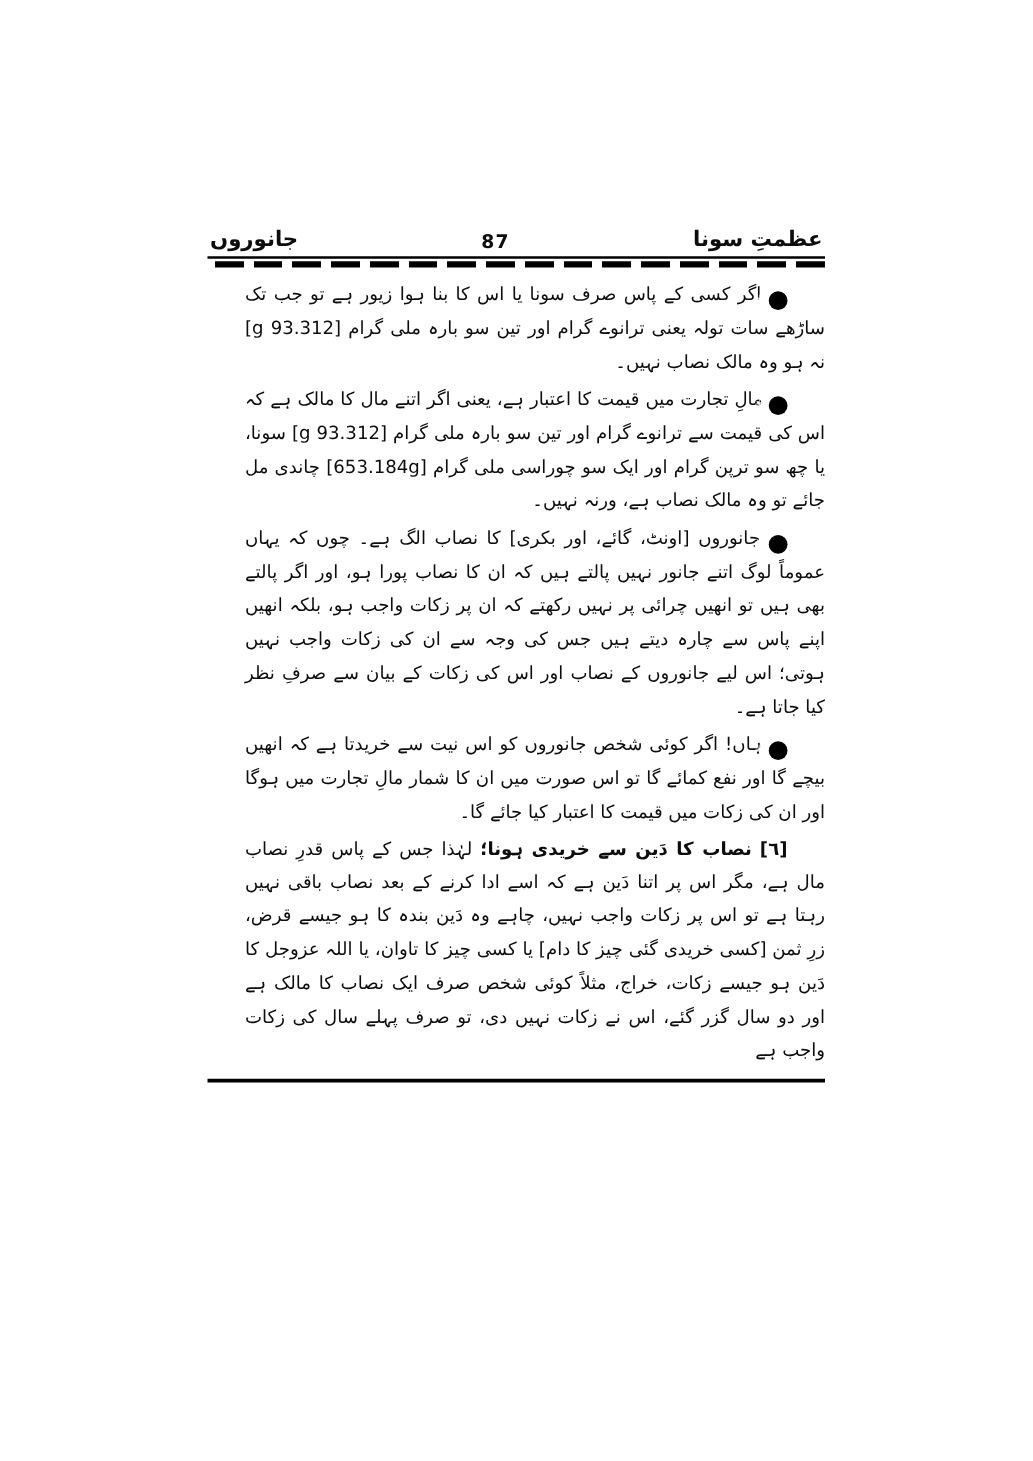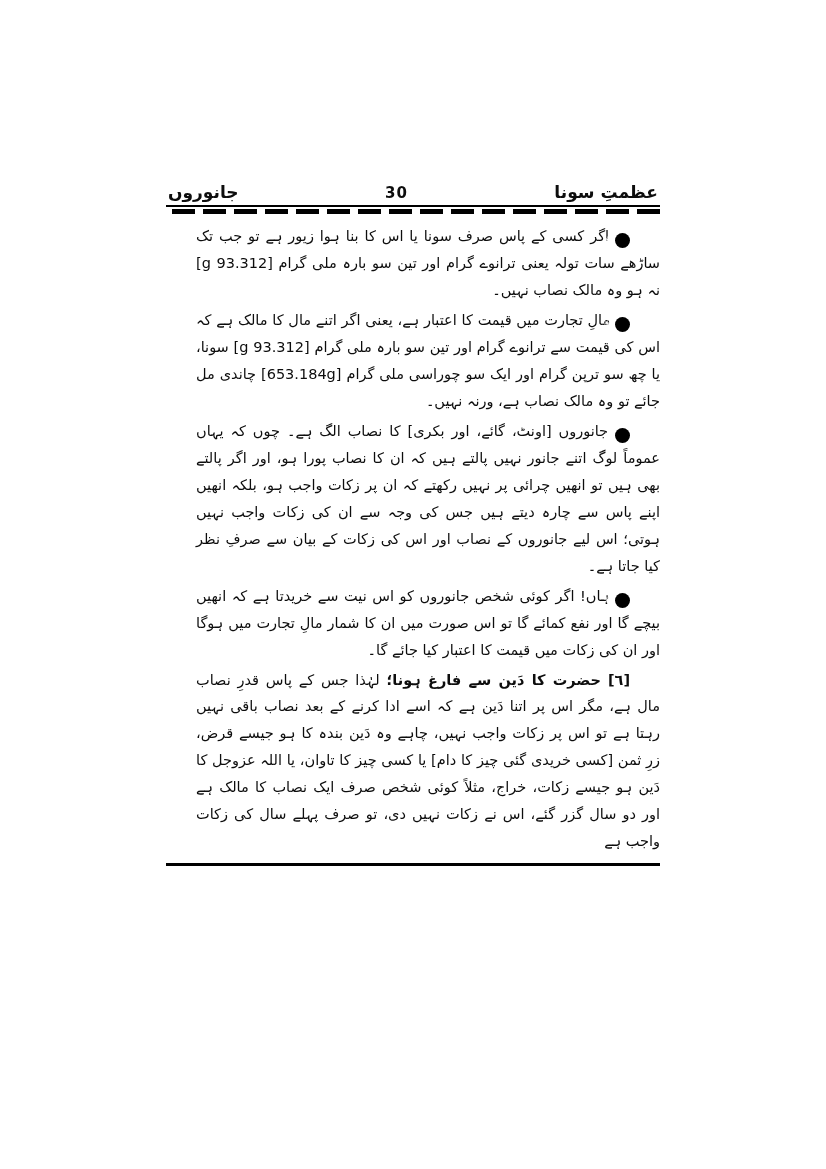--- a/index.html
+++ b/index.html
@@ -76,21 +76,21 @@
   }
 </style>
 </head>
 <body>
 
 <div class="sheet">
   <div class="content">
 
     <div class="page-header">
       <span>عظمتِ سونا</span>
-      <span class="page-num">30</span>
+      <span class="page-num">87</span>
       <span>جانوروں</span>
     </div>
     <div class="rule-solid-thin"></div>
     <div class="rule-dashed"></div>
 
     <div class="body-text">
 
       <p>
         <span class="star-bullet">✳</span>
         <span>اگر کسی کے پاس صرف سونا یا اس کا بنا ہوا زیور ہے تو جب تک ساڑھے سات تولہ یعنی ترانوے گرام اور تین سو بارہ ملی گرام [93.312 g] نہ ہو وہ مالک نصاب نہیں۔</span>
@@ -108,21 +108,21 @@
       </p>
 
 
       <p>
         <span class="star-bullet">✳</span>
         <span>ہاں! اگر کوئی شخص جانوروں کو اس نیت سے خریدتا ہے کہ انھیں بیچے گا اور نفع کمائے گا تو اس صورت میں ان کا شمار مالِ تجارت میں ہوگا اور ان کی زکات میں قیمت کا اعتبار کیا جائے گا۔</span>
       </p>
 
       <p>
         <span class="bold">[٦]</span>
-        <span class="bold">حضرت کا دَین سے فارغ ہونا؛</span>
+        <span class="bold">نصاب کا دَین سے خریدی ہونا؛</span>
         <span>لہٰذا جس کے پاس قدرِ نصاب مال ہے، مگر اس پر اتنا دَین ہے کہ اسے ادا کرنے کے بعد نصاب باقی نہیں رہتا ہے تو اس پر زکات واجب نہیں، چاہے وہ دَین بندہ کا ہو جیسے قرض، زرِ ثمن [کسی خریدی گئی چیز کا دام] یا کسی چیز کا تاوان، یا اللہ عزوجل کا دَین ہو جیسے زکات، خراج، مثلاً کوئی شخص صرف ایک نصاب کا مالک ہے اور دو سال گزر گئے، اس نے زکات نہیں دی، تو صرف پہلے سال کی زکات واجب ہے</span>
       </p>
 
     </div>
 
     <div class="footer-rule"></div>
 
   </div>
 </div>
 

